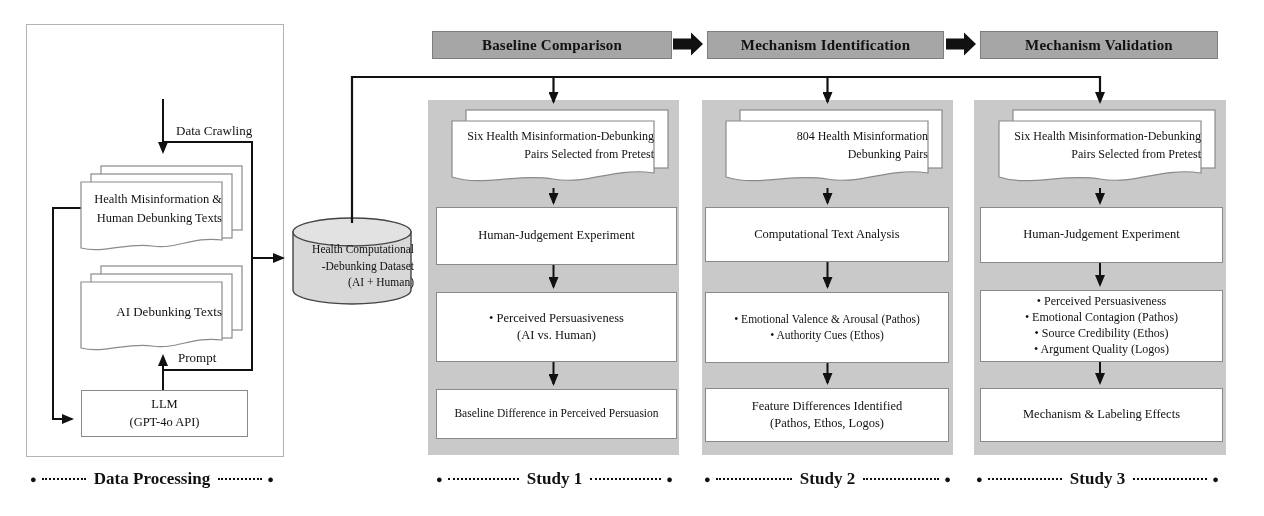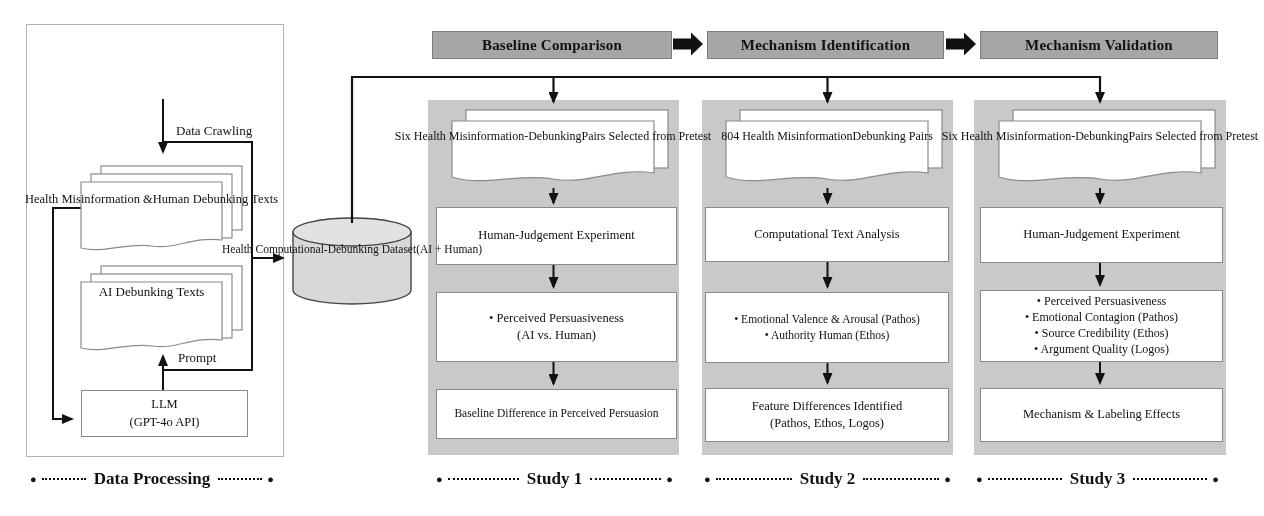--- a/index.html
+++ b/index.html
@@ -17,21 +17,21 @@
   }
   .box{
     background:#fff;border:1px solid #898989;z-index:10;
     display:flex;flex-direction:column;justify-content:center;align-items:center;
     text-align:center;font-size:12.5px;line-height:1.38;
   }
   .box div{white-space:nowrap;}
   .f12 {font-size:12px;}
   .f115{font-size:11.5px;}
   .overlay-text{
-    z-index:20;display:flex;justify-content:center;align-items:flex-start;
+    z-index:20;display:flex;flex-direction:column;justify-content:center;align-items:flex-end;
     text-align:center;font-size:12px;line-height:1.5;
   }
   .overlay-text div{white-space:nowrap;}
   .flow-label{z-index:20;font-size:13px;white-space:nowrap;}
   .caption{
     z-index:2;display:flex;align-items:center;font-weight:bold;font-size:17px;
   }
   .caption .leader{flex:1;border-top:2.2px dotted #111;margin:0 5px;height:0;}
   .caption .dot{font-size:11px;line-height:1;}
   .caption .lbl{margin:0 3px;white-space:nowrap;}
@@ -167,21 +167,21 @@
 
   <div class="abs overlay-text" style="left:726px;top:127px;width:202px;">
     <div>804 Health Misinformation</div>
     <div>Debunking Pairs</div>
   </div>
   <div class="abs box" style="left:705px;top:207px;width:242px;height:53px;">
     <div>Computational Text Analysis</div>
   </div>
   <div class="abs box f115" style="left:705px;top:292px;width:242px;height:69px;">
     <div>• Emotional Valence &amp; Arousal (Pathos)</div>
-    <div>• Authority Human (Ethos)</div>
+    <div>• Authority Cues (Ethos)</div>
   </div>
   <div class="abs box" style="left:705px;top:388px;width:242px;height:52px;text-align:center;">
     <div>Feature Differences Identified</div>
     <div>(Pathos, Ethos, Logos)</div>
   </div>
 
   <div class="abs overlay-text" style="left:999px;top:127px;width:202px;">
     <div>Six Health Misinformation-Debunking</div>
     <div>Pairs Selected from Pretest</div>
   </div>

